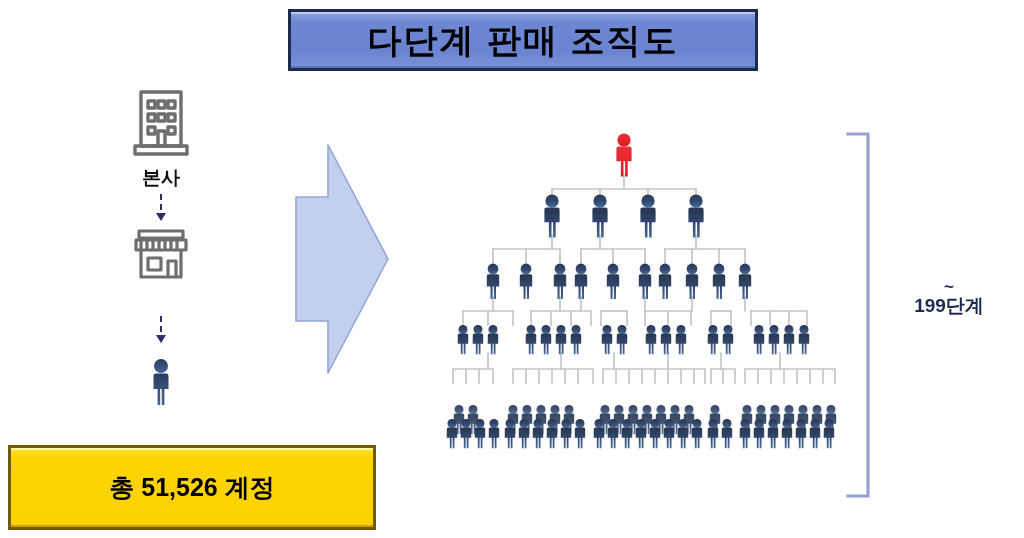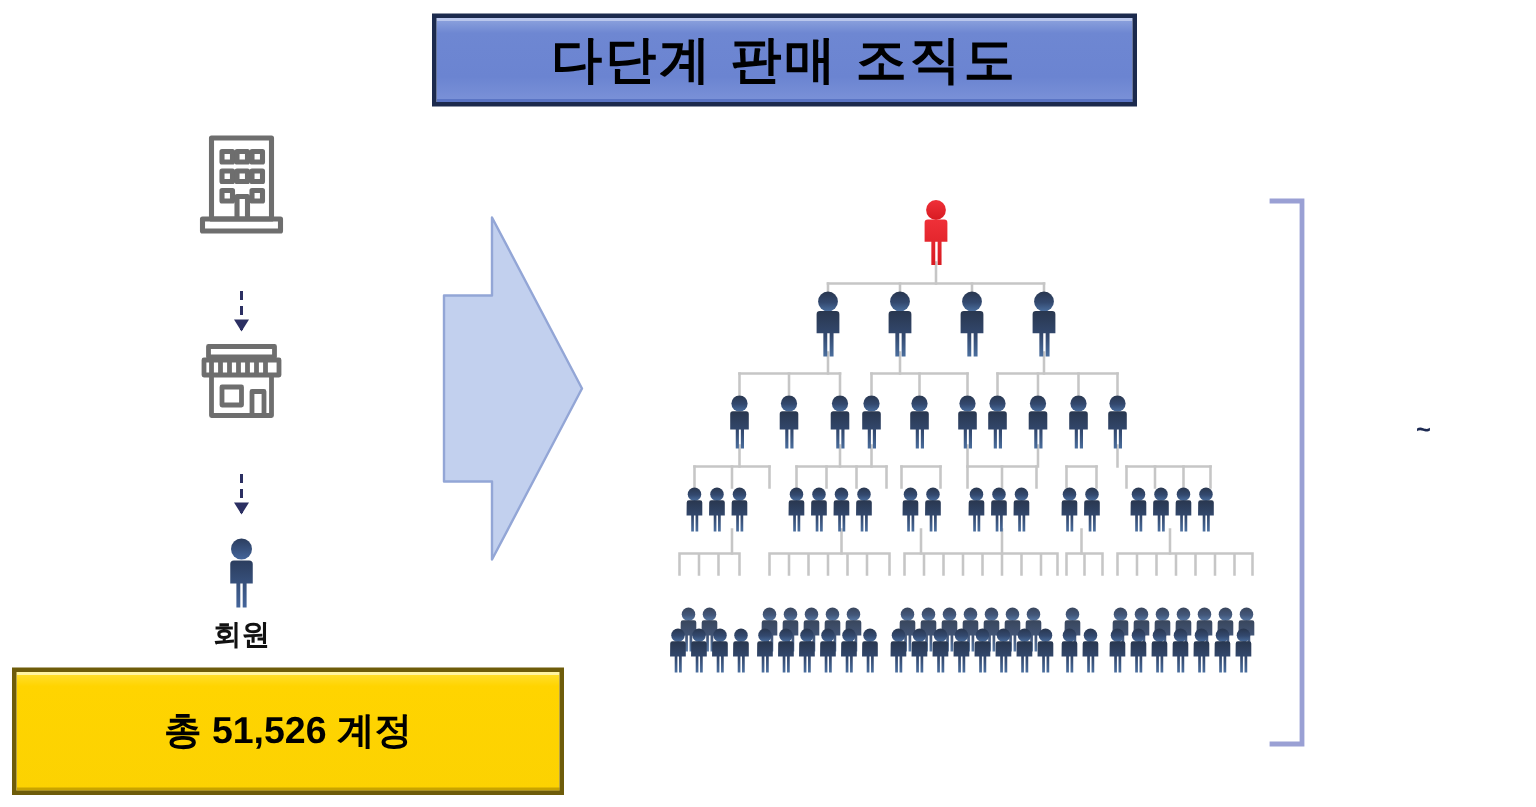--- a/index.html
+++ b/index.html
@@ -91,20 +91,21 @@
         <rect x="43" y="19" width="7" height="7"></rect>
         <rect x="23" y="32" width="7" height="7"></rect>
         <rect x="33" y="32" width="7" height="7"></rect>
         <rect x="43" y="32" width="7" height="7"></rect>
         <rect x="23" y="45" width="7" height="7"></rect>
         <rect x="43" y="45" width="7" height="7"></rect>
         <path d="M33 64 v-15 h7 v15"></path>
       </g>
     </svg>
   </div>
+  <div class="flow-label" style="left:106px;top:165px;width:110px;font-size:19px;">본사</div>
   <div class="dashed-arrow" style="left:160px;top:194px;height:26px;">
     <span class="stem"></span>
       <span class="head"></span>
   </div>
 
   <div style="position:absolute;left:130px;top:226px;width:62px;height:56px;">
     <svg width="62" height="56" viewBox="0 0 62 56" aria-hidden="true">
       <g fill="none" stroke="#6e6e6e" stroke-width="3.2" stroke-linejoin="round">
         <path d="M9 5 h44 v7 h-44 z"></path>
         <path d="M6 14 h50 v10 h-50 z"></path>
@@ -125,39 +126,39 @@
       <defs>
         <linearGradient id="gMem" x1="0" y1="0" x2="0" y2="1">
           <stop offset="0%" stop-color="#2b3d5e"></stop>
           <stop offset="100%" stop-color="#44659b"></stop>
         </linearGradient>
       </defs>
       <circle cx="15" cy="8" r="7" fill="url(#gMem)"></circle>
       <path d="M7.5 18 q0-2.4 2.4-2.4 h10.2 q2.4 0 2.4 2.4 v13 h-4.1 v16 h-2.6 v-16 h-1.6 v16 h-2.6 v-16 h-4.1 z" fill="url(#gMem)"></path>
     </svg>
   </div>
-  <div class="flow-label" style="left:116px;top:410px;width:90px;font-size:19px;">회원</div>
 
   <div id="summary-box">
     <span class="line">총 51,526 계정</span>
   </div>
 
   <div id="transition-arrow">
     <svg width="102" height="232" viewBox="0 0 102 232" aria-hidden="true">
       <path d="M36 2 L96 116 L36 230 L36 178 L4 178 L4 54 L36 54 Z" fill="#c2d0ee" stroke="#93a6d6" stroke-width="1.6" stroke-linejoin="round"></path>
     </svg>
   </div>
 
   <div id="level-bracket">
     <svg width="30" height="366" viewBox="0 0 30 366" aria-hidden="true">
       <path d="M2 2 H22 V364 H2" fill="none" stroke="#9aa0d4" stroke-width="3.2" stroke-linecap="square" stroke-linejoin="miter"></path>
     </svg>
   </div>
   <div id="level-label">
     <span class="tl">~</span>
+    <span class="lv">199단계</span>
   </div>
 
   <div id="pyramid">
     <svg width="430" height="385" viewBox="0 0 430 385" aria-hidden="true">
       <defs>
         <linearGradient id="gNavy" x1="0" y1="0" x2="0" y2="1">
           <stop offset="0%" stop-color="#29374f"></stop>
           <stop offset="55%" stop-color="#33496f"></stop>
           <stop offset="100%" stop-color="#4a6e9e"></stop>
         </linearGradient>

